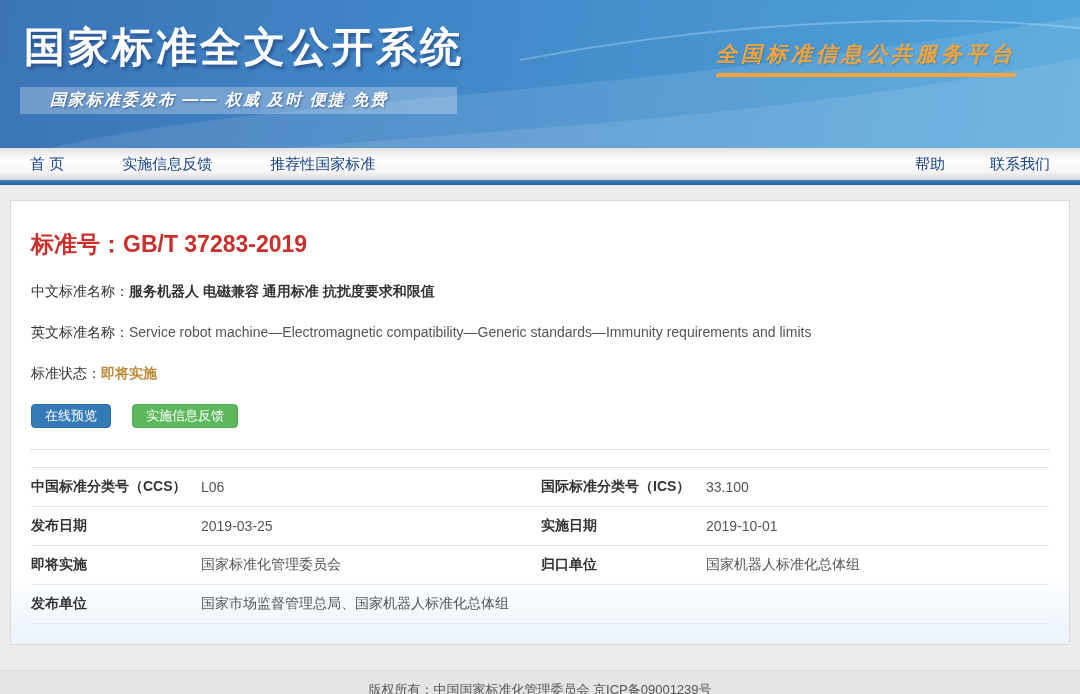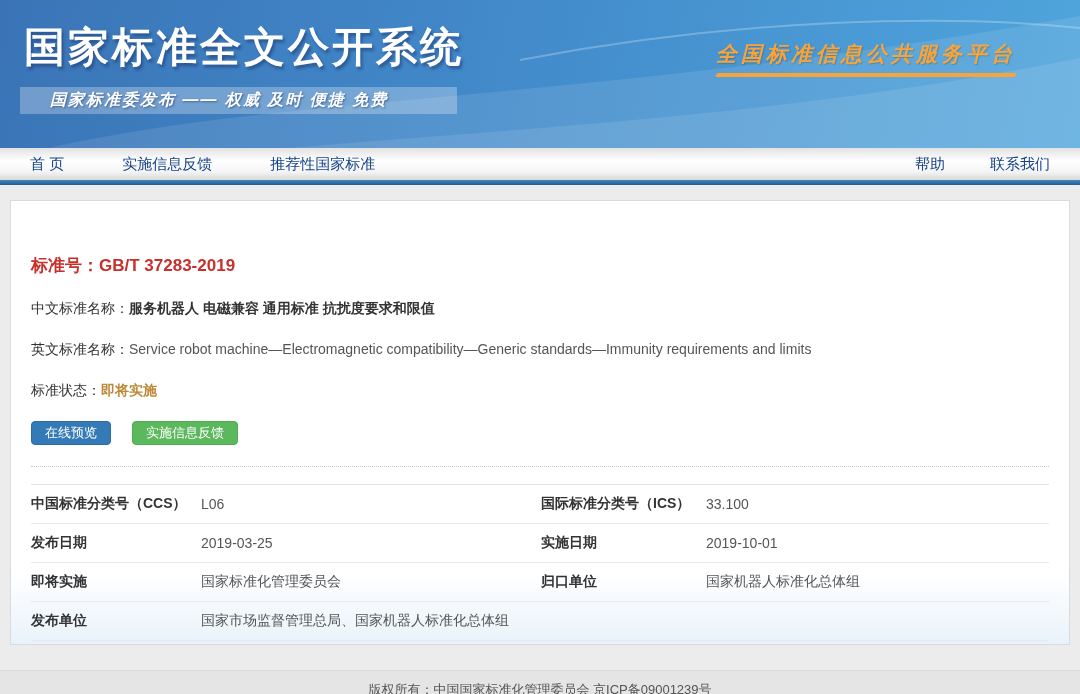--- a/index.html
+++ b/index.html
@@ -55,21 +55,21 @@
   .nav-spacer{flex:1;}
   .nav-underline{height:5px;background:linear-gradient(180deg,#4a86b8 0%,#2d6ea6 55%,#245e97 100%);}
   
   .main{height:470px;background:#ececec;}
   .card{
     margin:15px 10px 0;height:445px;box-sizing:border-box;
     background:linear-gradient(180deg,#ffffff 0%,#ffffff 84%,#e9f2fa 100%);
     border:1px solid #d6dce1;
     padding:0 20px;overflow:hidden;
   }
-  .std-no{padding-top:53px;font-size:17px;font-weight:bold;color:#c9302c;}
+  .std-no{padding-top:28px;font-size:23px;font-weight:bold;color:#c9302c;}
   .info{margin-top:23px;font-size:14px;color:#333;}
   .info:first-of-type{margin-top:27px;}
   .info .lbl{color:#333;}
   .info .val-cn{font-weight:bold;color:#333;}
   .info .val-en{color:#555;}
   .info .val-status{font-weight:bold;color:#bd8a3a;}
   .btn-row{margin-top:21px;display:flex;gap:21px;}
   .btn{
     border:1px solid transparent;border-radius:4px;color:#fff;
     font-size:13px;padding:2px 13px;cursor:pointer;

